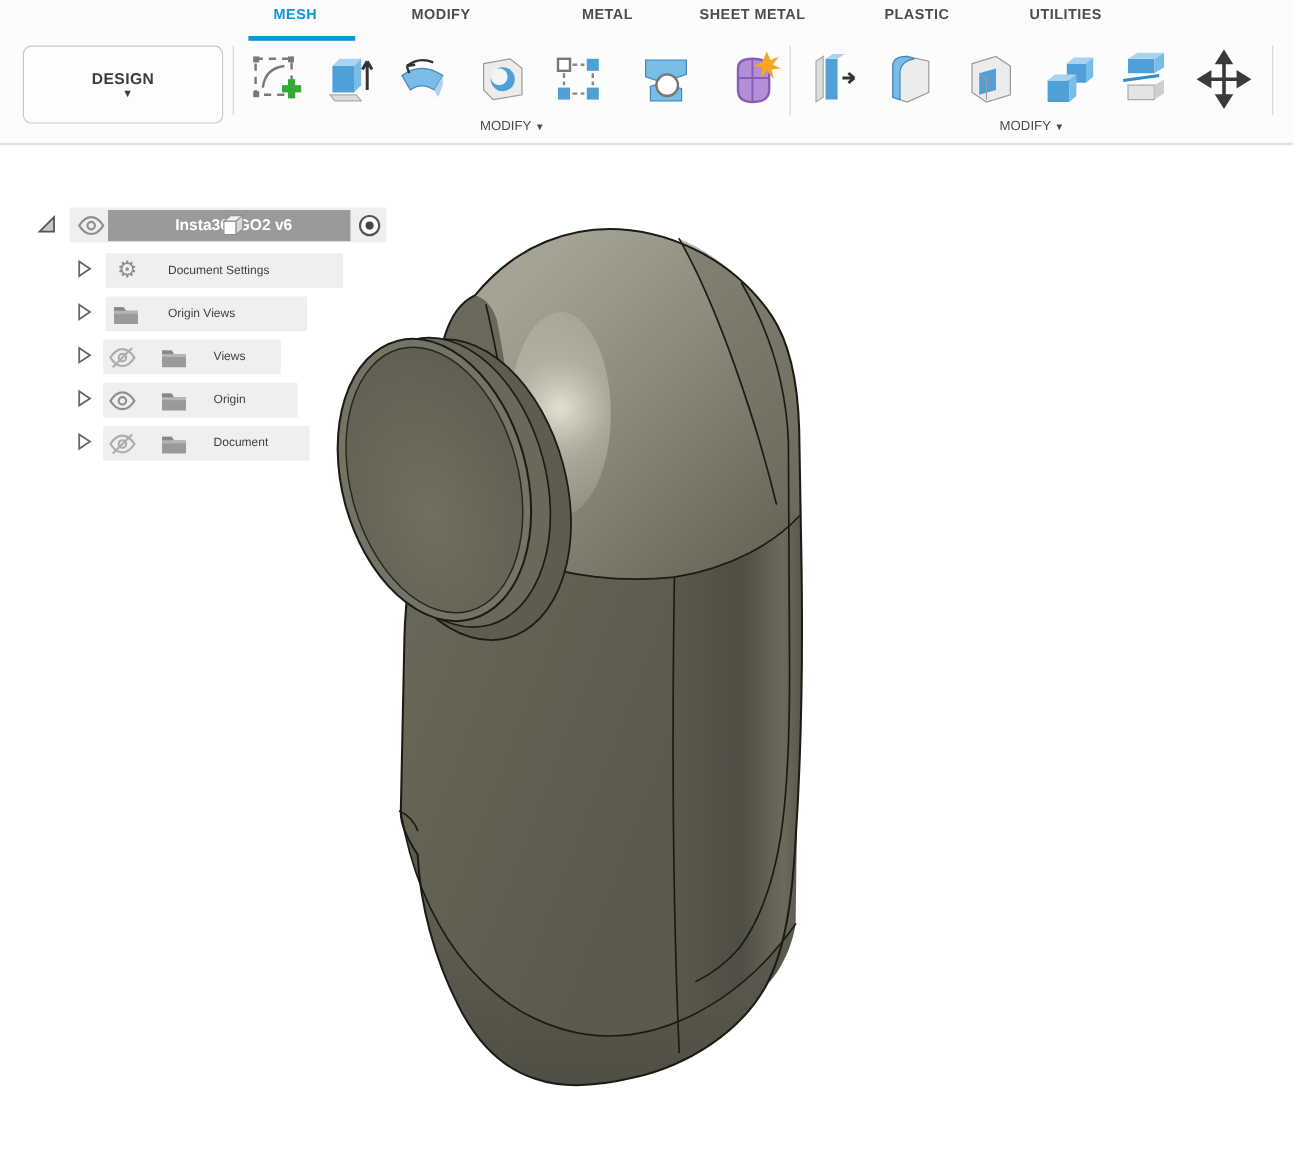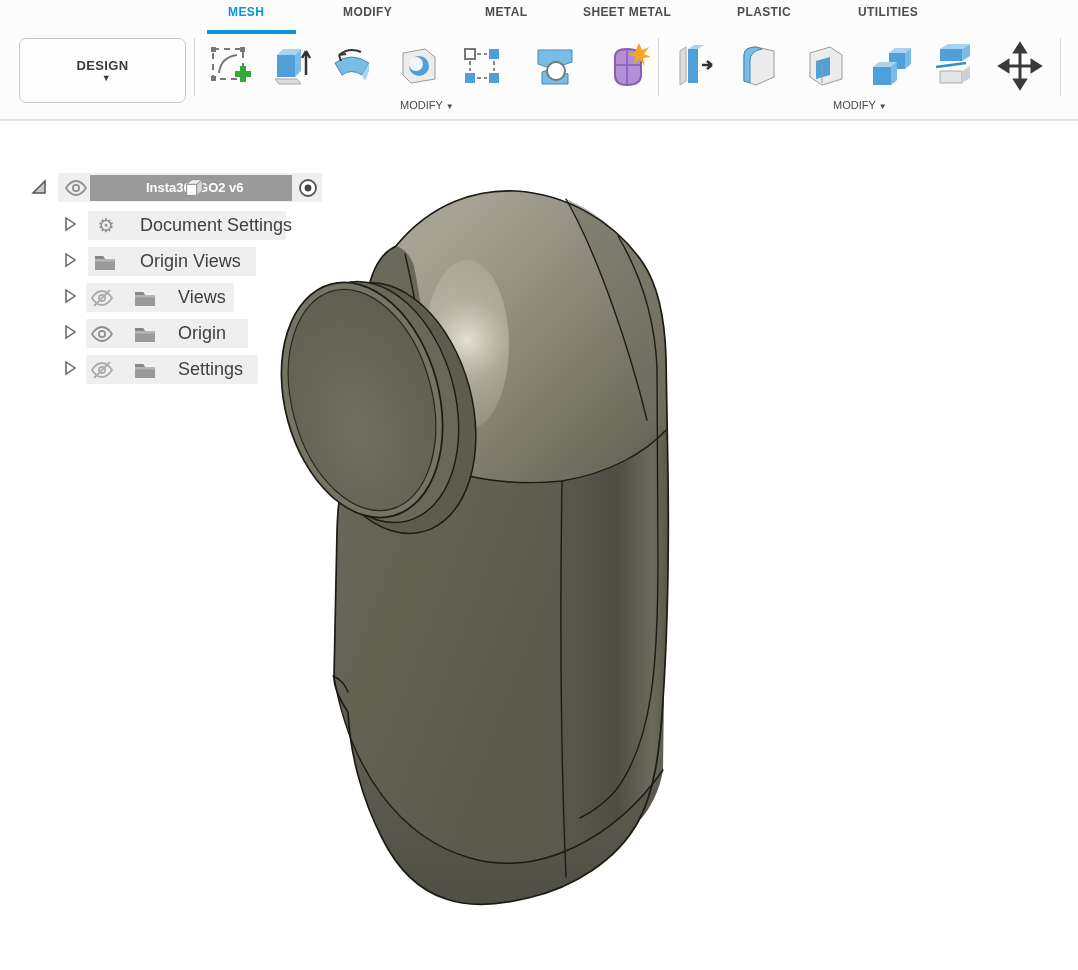--- a/index.html
+++ b/index.html
@@ -32,21 +32,21 @@
       margin-right:8px;cursor:pointer;flex:0 0 auto;}
   .minus-btn:after{content:"";position:absolute;left:3px;top:6.5px;width:9px;height:2px;background:#fff;}
   .panel-handle{position:absolute;left:463px;top:141px;cursor:col-resize;}
   .panel-handle div{display:inline-block;background:#8a8a8a;vertical-align:middle;margin-right:3px;}
 
   .tree{position:absolute;left:0;top:168px;width:470px;z-index:4;}
   .tree-row{position:absolute;height:29px;display:flex;align-items:center;cursor:default;}
   .row-strip{position:absolute;background:#efefef;height:29px;border-radius:1px;}
   .expander{position:absolute;width:20px;height:20px;cursor:pointer;}
   .t-ic{position:absolute;width:24px;height:24px;display:flex;align-items:center;justify-content:center;cursor:pointer;}
-  .t-label{position:absolute;font-size:18px;color:#3f3f3f;white-space:nowrap;cursor:pointer;}
+  .t-label{position:absolute;font-size:10px;color:#3f3f3f;white-space:nowrap;cursor:pointer;}
   .root-box{position:absolute;background:#9a9a9a;height:26px;display:flex;align-items:center;cursor:pointer;}
   .root-box .t-text{color:#ffffff;font-weight:bold;font-size:13px;margin-left:56px;}
   .gear-glyph{font-size:19px;color:#8f8f8f;line-height:1;}
 
   
   .canvas{position:absolute;left:0;top:121px;width:1078px;height:849px;background:#ffffff;z-index:1;}
   .canvas svg{position:absolute;left:0;top:-121px;width:1078px;height:970px;}
 </style>
 </head>
 <body>
@@ -377,15 +377,15 @@
           <path d="M4 18 L20 2" stroke="#adadad" stroke-width="1.8"></path>
         </svg>
       </span>
       <span class="t-ic" style="left: 133px;">
         <svg width="22" height="18" viewBox="0 0 22 18">
           <path d="M1 3 h8 l2 3 h10 v11 H1 Z" fill="#9a9a9a"></path>
           <path d="M1 3 h8 l2 3 h-10 Z" fill="#878787"></path>
           <rect x="1" y="6" width="20" height="2.5" fill="#b5b5b5"></rect>
         </svg>
       </span>
-      <span class="t-label" style="left: 178px;">Settings</span>
+      <span class="t-label" style="left: 178px;">Document</span>
     </div>
   </div>
 
 </body></html>

